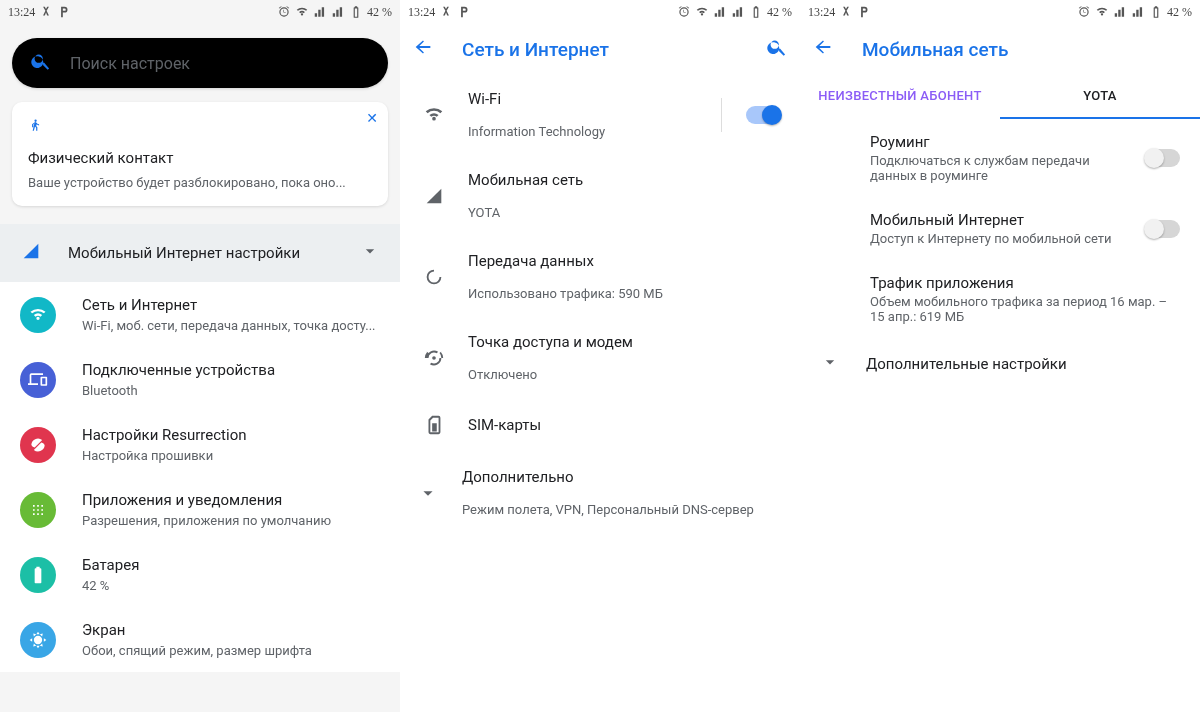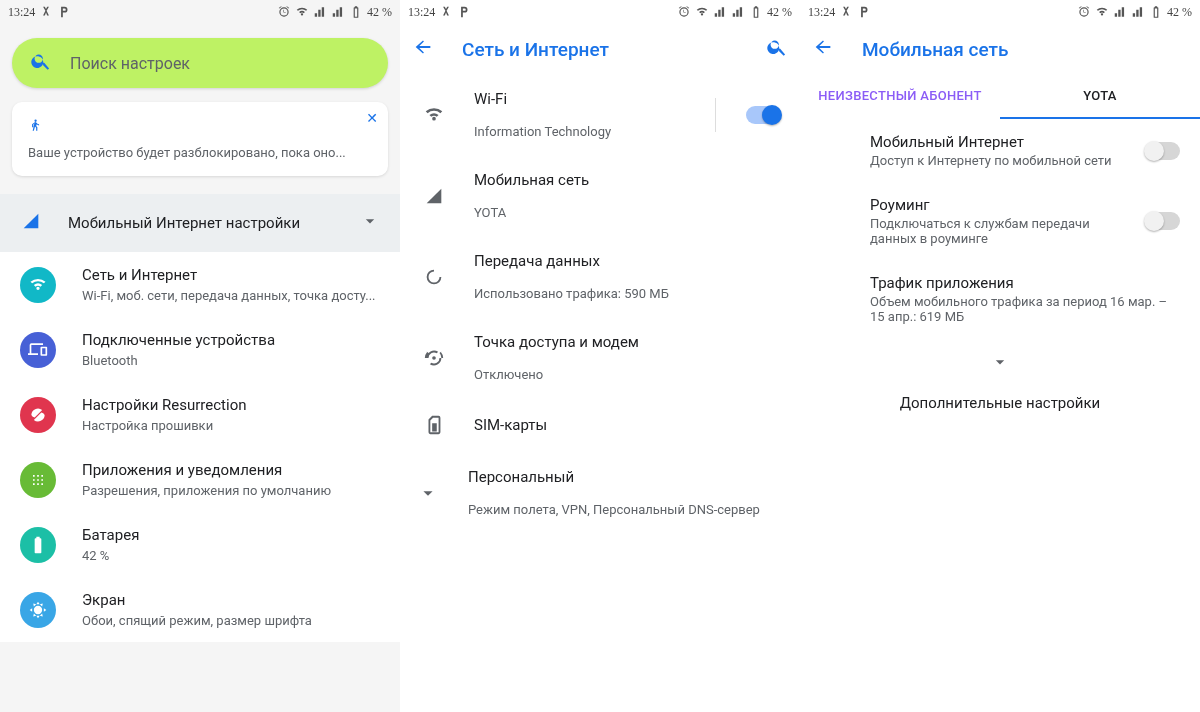--- a/index.html
+++ b/index.html
@@ -32,21 +32,21 @@
     color: #444;
     font-family: Liberation Serif, serif;
   }
   .status-left, .status-right { display: flex; align-items: center; gap: 4px; }
   .status-icon { display:inline-flex; align-items:center; justify-content:center; width:14px; height:14px; }
   .status-icon svg { width:14px; height:14px; fill:#555; }
 
   
   .search-bar {
     margin: 14px 12px;
-    background: #bef264;
+    background: #000000;
     border-radius: 30px;
     box-shadow: 0 1px 3px rgba(0,0,0,0.15);
     display: flex;
     align-items: center;
     padding: 12px 18px;
     gap: 18px;
   }
   .search-icon svg { width:22px; height:22px; fill:#1a73e8; }
   .search-placeholder { color: #5f6368; font-size: 16px; }
 
@@ -105,21 +105,21 @@
   }
   .appbar .back svg { width:22px; height:22px; fill:#1a73e8; }
   .appbar-title { font-size: 19px; color:#1a73e8; font-weight:500; flex:1; }
   .appbar .search svg { width:22px; height:22px; fill:#1a73e8; }
 
   
   .row {
     display:flex;
     align-items:center;
     padding: 16px 20px;
-    gap: 26px;
+    gap: 20px;
   }
   .row-icon { width:28px; display:flex; align-items:center; justify-content:center; flex-shrink:0; }
   .row-icon svg { width:22px; height:22px; fill:#5f6368; }
   .row-text { flex:1; }
   .row-title { font-size: 15px; color:#202124; }
   .row-sub { font-size: 13px; color:#5f6368; margin-top:16px; }
   .row-divider { width:1px; height:34px; background:#ddd; margin:0 4px; }
   .row-more { padding-left:14px; }
 
   
@@ -135,21 +135,21 @@
     flex:1; text-align:center; font-size:13px; font-weight:500;
     padding: 14px 4px; color:#8b5cf6; letter-spacing:.3px;
     border-bottom:2px solid transparent;
   }
   .tab.active { color:#202124; border-bottom:2px solid #1a73e8; }
 
   .s3-row { padding:14px 20px 14px 70px; display:flex; gap:14px; align-items:center; }
   .s3-text { flex:1; }
   .s3-title { font-size:15px; color:#202124; }
   .s3-sub { font-size:13px; color:#5f6368; margin-top:2px; }
-  .s3-expand { padding:14px 20px; display:flex; align-items:center; gap:18px;flex-direction:column; }
+  .s3-expand { padding:14px 20px; display:flex; align-items:center; gap:26px; }
   .s3-expand .chev svg { width:20px; height:20px; fill:#5f6368; }
 </style>
 </head>
 <body>
 
 <svg width="0" height="0" style="position:absolute">
   <defs>
     <g id="i-alarm">
         <path d="M12 4a8 8 0 108 8 8 8 0 00-8-8zm0 14a6 6 0 116-6 6 6 0 01-6 6zM7 2L3 5l1 1 4-3zm10 0l-1 1 4 3 1-1zM11 8v5h4v-1h-3V8z"></path>
       </g>
@@ -256,20 +256,21 @@
     <span class="search-placeholder">Поиск настроек</span>
   </div>
 
   <div class="card">
     <span class="card-close">✕</span>
     <span class="card-walk">
         <svg viewBox="0 0 24 24">
           <use href="#i-walk"></use>
         </svg>
       </span>
+    <div class="card-title">Физический контакт</div>
     <div class="card-sub">Ваше устройство будет разблокировано, пока оно...</div>
   </div>
 
   <div class="banner">
     <span class="banner-icon"><svg viewBox="0 0 24 24">
           <use href="#i-cell"></use>
         </svg></span>
     <span class="banner-title">Мобильный Интернет настройки</span>
     <span class="banner-chevron"><svg viewBox="0 0 24 24">
           <use href="#i-chev-down"></use>
@@ -462,21 +463,21 @@
     </div>
   </div>
 
   <div class="row row-more">
     <span class="row-icon">
         <svg viewBox="0 0 24 24">
           <use href="#i-chev-down"></use>
         </svg>
       </span>
     <div class="row-text">
-      <div class="row-title">Персональный</div>
+      <div class="row-title">Дополнительно</div>
       <div class="row-sub">Режим полета, VPN, Персональный DNS-сервер</div>
     </div>
   </div>
 </div>
 
 <div class="screen">
   <div class="status-bar">
     <div class="status-left">
       <span>13:24</span>
       <span class="status-icon">
@@ -527,30 +528,30 @@
     <span class="appbar-title">Мобильная сеть</span>
   </div>
 
   <div class="tabs">
     <div class="tab">НЕИЗВЕСТНЫЙ АБОНЕНТ</div>
     <div class="tab active">YOTA</div>
   </div>
 
   <div class="s3-row">
     <div class="s3-text">
+      <div class="s3-title">Роуминг</div>
+      <div class="s3-sub">Подключаться к службам передачи данных в роуминге</div>
+    </div>
+    <div class="switch off"></div>
+  </div>
+
+  <div class="s3-row">
+    <div class="s3-text">
       <div class="s3-title">Мобильный Интернет</div>
       <div class="s3-sub">Доступ к Интернету по мобильной сети</div>
-    </div>
-    <div class="switch off"></div>
-  </div>
-
-  <div class="s3-row">
-    <div class="s3-text">
-      <div class="s3-title">Роуминг</div>
-      <div class="s3-sub">Подключаться к службам передачи данных в роуминге</div>
     </div>
     <div class="switch off"></div>
   </div>
 
   <div class="s3-row">
     <div class="s3-text">
       <div class="s3-title">Трафик приложения</div>
       <div class="s3-sub">Объем мобильного трафика за период 16 мар. – 15 апр.: 619 МБ</div>
     </div>
   </div>

